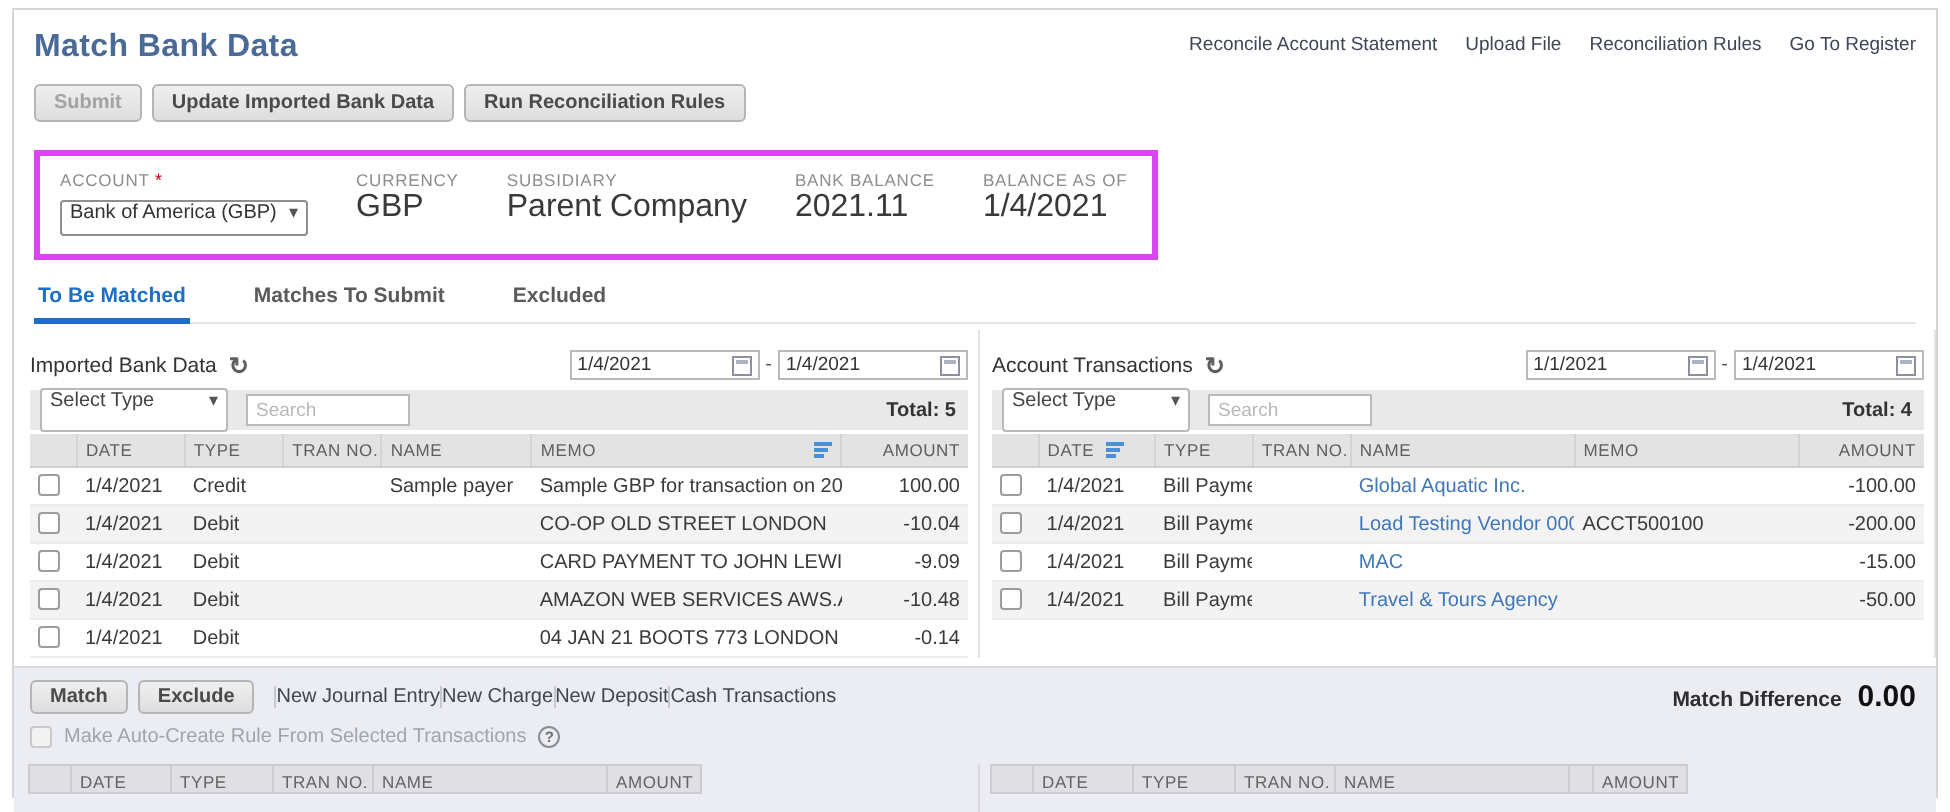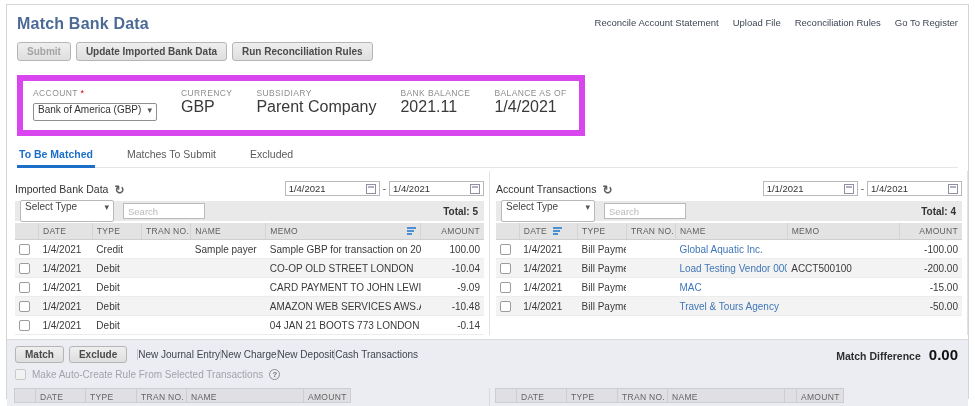--- a/index.html
+++ b/index.html
@@ -11,30 +11,30 @@
   .title { font-size:16px; font-weight:bold; color:#4b6b96; letter-spacing:.2px; }
   .hdr-links { display:flex; gap:14px; margin-top:2px; }
   .hdr-links a { font-size:9.5px; color:#3f4656; text-decoration:none; cursor:pointer; }
 
   
   .toolbar { padding:9px 10px 0 10px; display:flex; gap:5px; }
   .btn { font-size:10px; font-weight:bold; color:#4a4a4a; background:linear-gradient(#efefef,#dedede); border:1px solid #b5b5b5; border-radius:3px; padding:3px 9px; cursor:pointer; font-family:"Liberation Sans",sans-serif; }
   .btn.disabled { color:#a3a3a3; }
 
   
-  .acct-box { display:inline-flex; gap:24px; border:6px solid #d946ef; margin:14px 0 0 10px; padding:7px 12px 9px 10px; }
+  .acct-box { display:inline-flex; gap:24px; border:3px solid #d946ef; margin:14px 0 0 10px; padding:7px 12px 9px 10px; }
   .fld-label { font-size:8.5px; color:#8d8d8d; letter-spacing:.4px; white-space:nowrap; }
   .fld-label .req { color:#d0021b; font-size:9px; }
   .fld-value { font-size:16px; color:#39393b; white-space:nowrap; }
   .fake-select { display:flex; justify-content:space-between; align-items:flex-start; width:124px; height:18px; border:1px solid #8f8f8f; border-radius:2px; background:#fff; font-size:10px; color:#333; padding:0 4px; margin-top:5px; cursor:pointer; }
   .caret::before { content:"▾"; font-size:9px; color:#555; }
 
   
   .tabs { display:flex; gap:30px; margin:12px 10px 0 10px; border-bottom:1px solid #e5e5e5; }
-  .tab { font-size:10.5px; color:#5a5a5a; padding:0 2px 5px 2px; cursor:pointer; }
+  .tab { font-size:10.5px; color:#5a5a5a; padding:0 2px 5px 2px; cursor:pointer;font-weight:bold; }
   .tab.active { color:#1b6fc8; font-weight:bold; border-bottom:3px solid #1b6fc8; margin-bottom:-1px; }
 
   
   .main { display:flex; margin-top:3px; }
   .panel { padding:0 5px 0 8px; }
   .panel.left { width:483px; border-right:1px solid #e2e2e2; }
   .panel.right { flex:1; padding-left:6px; border-right:1px solid #e2e2e2; }
   .panel-head { display:flex; align-items:center; height:19px; margin-top:8px; }
   .panel-title { font-size:10.5px; color:#333; }
   .icon-refresh { margin-left:6px; cursor:pointer; }

